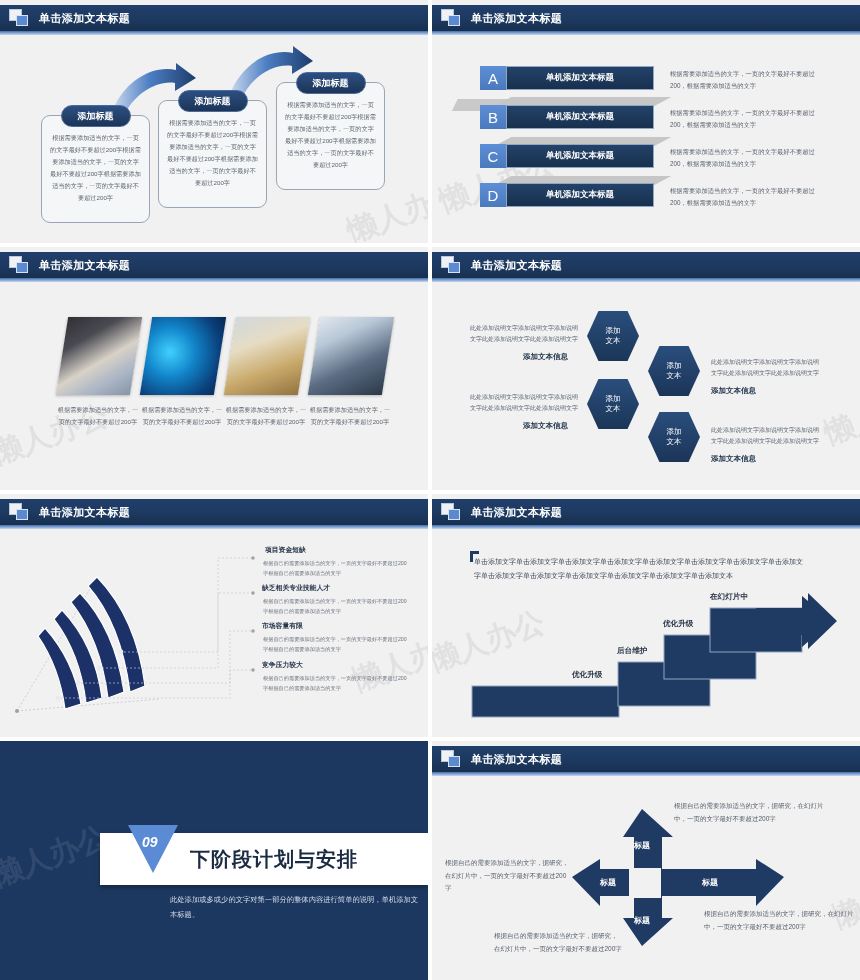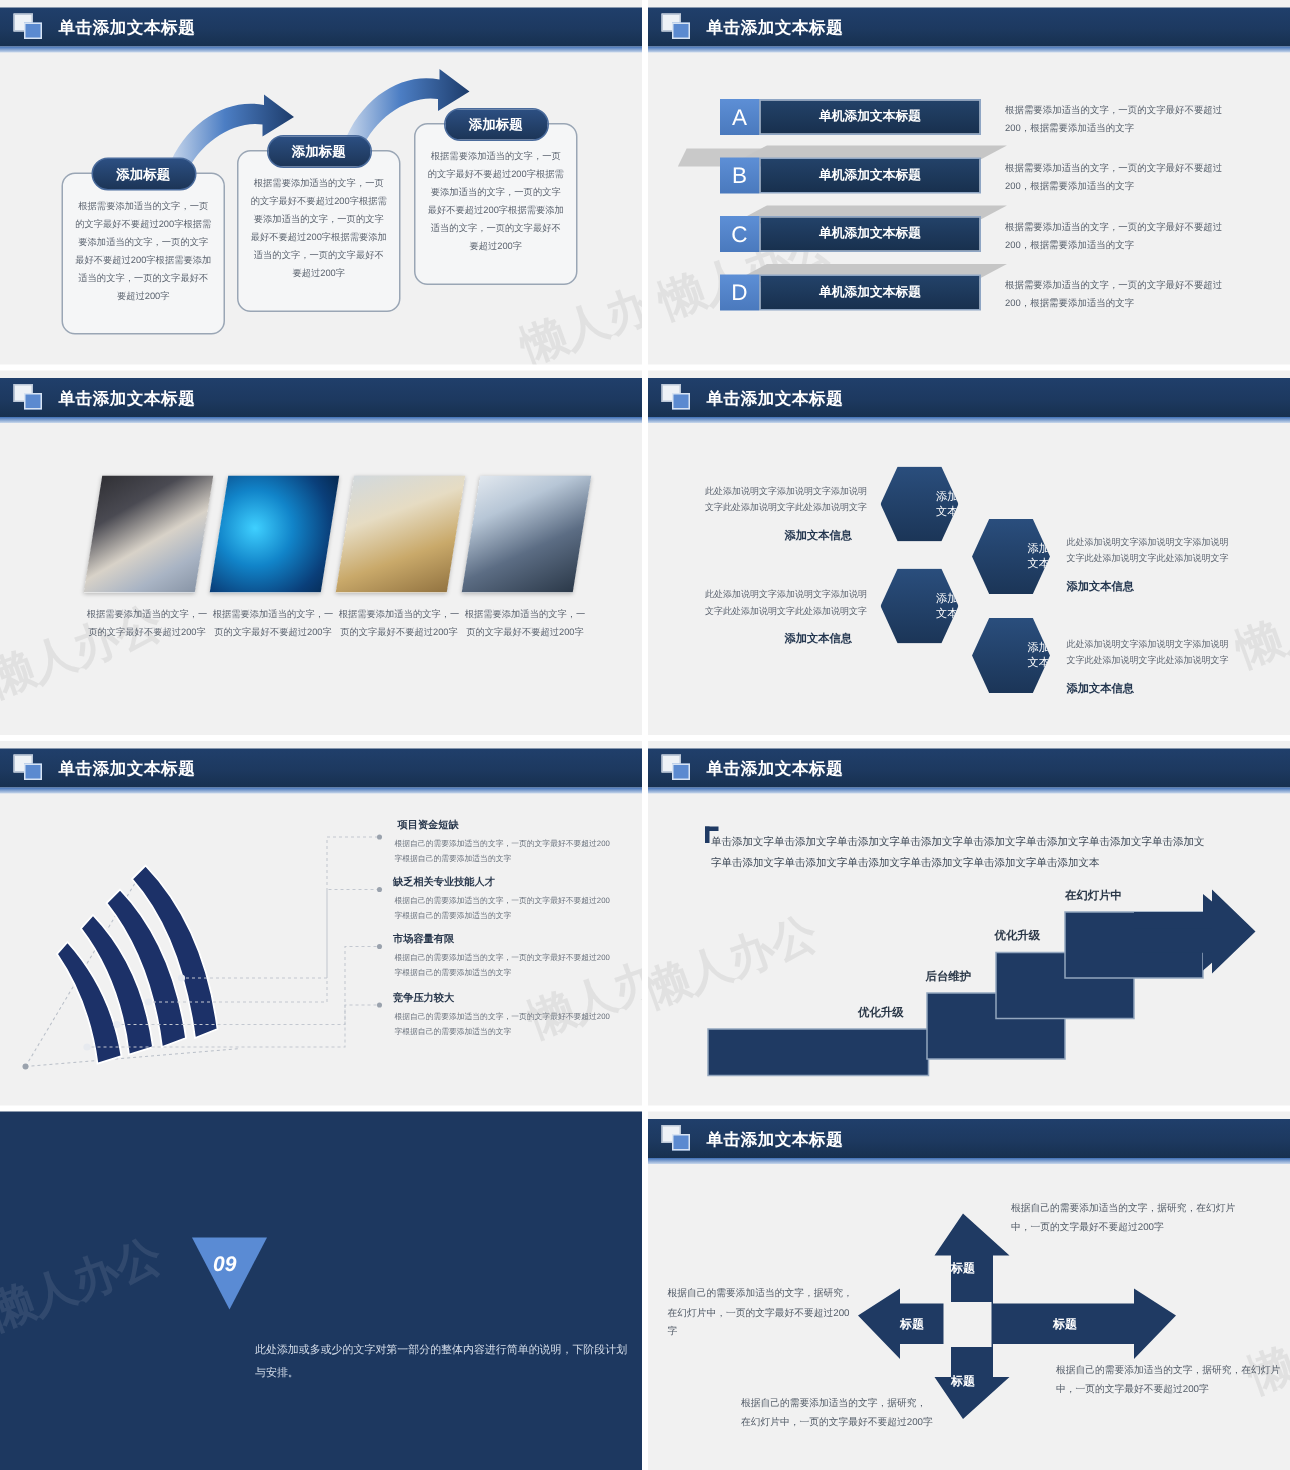--- a/index.html
+++ b/index.html
@@ -111,21 +111,21 @@
   .photo-cap {
     position: absolute; width: 84px; font-size: 6.2px; color: #5c6470;
     line-height: 1.95; text-align: center;
   }
 
   
   .hex {
     position: absolute; width: 52px; height: 50px;
     background: linear-gradient(180deg,#2a4e7d 0%,#1b3557 100%);
     clip-path: polygon(22% 0%, 78% 0%, 100% 50%, 78% 100%, 22% 100%, 0% 50%);
-    display: flex; flex-direction: column; align-items: flex-end;
+    display: flex; flex-direction: column; align-items: center;
     justify-content: center; color: #fff; font-size: 7.5px; line-height: 1.35;
   }
   .hex-head { position: absolute; font-size: 7.5px; font-weight: bold; color: #23364f; margin-top: 44px; }
   .hex-body { position: absolute; font-size: 6px; color: #5c6470; line-height: 1.9; width: 108px; }
 
   
   .sail-head { position: absolute; font-size: 6.8px; font-weight: bold; color: #28374c; }
   .sail-body { position: absolute; font-size: 5.2px; color: #6b737e; line-height: 1.85; width: 148px; }
 
   
@@ -439,24 +439,27 @@
       <div class="step-label" style="left:140px; top:139px;">优化升级</div>
       <div class="step-label" style="left:185px; top:115px;">后台维护</div>
       <div class="step-label" style="left:231px; top:88px;">优化升级</div>
       <div class="step-label" style="left:278px; top:61px;">在幻灯片中</div>
     </div>
   </div>
 
   <div class="slide sec-slide">
     <div class="wm" style="left:-10px; top:95px; color:rgba(255,255,255,.09);">懒人办公</div>
 
+    <div class="sec-bar" style="left:100px; top:92px; right:0; height:52px;">
+      <span class="sec-title" style="margin-left:90px;">下阶段计划与安排</span>
+    </div>
     <div class="sec-tri" style="left:128px; top:84px;"></div>
     <div class="sec-num" style="left:142px; top:93px;">09</div>
 
-    <div class="sec-sub" style="left:170px; top:152px;">此处添加或多或少的文字对第一部分的整体内容进行简单的说明，下阶段计划与安排。</div>
+    <div class="sec-sub" style="left:170px; top:152px;">此处添加或多或少的文字对第一部分的整体内容进行简单的说明，单机添加文本标题。</div>
   </div>
 
   <div class="slide">
     <div class="hdr">
       <span class="hdr-icon">
         <span class="sq-back"></span>
           <span class="sq-front"></span>
       </span>
       <span class="hdr-title">单击添加文本标题</span>
     </div>

